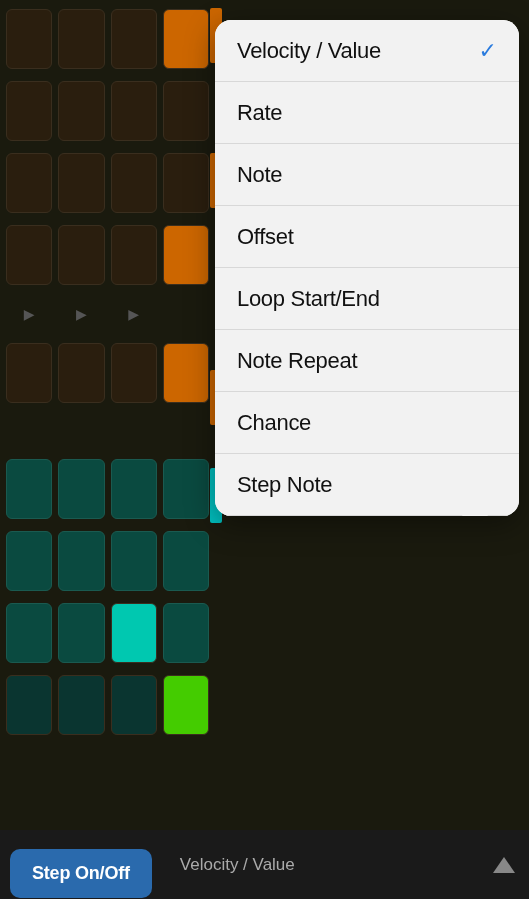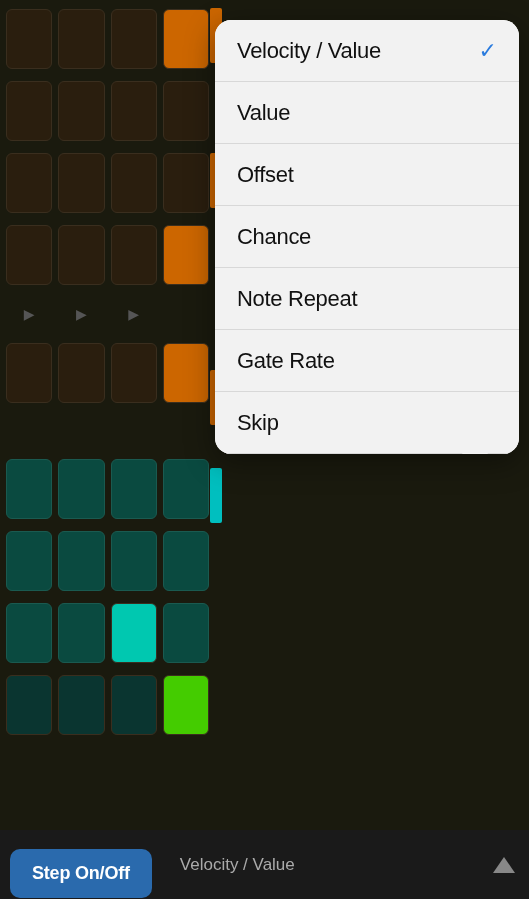--- a/index.html
+++ b/index.html
@@ -308,36 +308,39 @@
 
 <div class="cyan-segment s1"></div>
 
 <div class="dropdown-popup" id="dropdown-container">
 
 <div class="dropdown-item">
       <span class="dropdown-item-text">Velocity / Value</span>
       <span class="dropdown-item-check">✓</span>
     </div>
     <div class="dropdown-item">
-      <span class="dropdown-item-text">Value</span>
+      <span class="dropdown-item-text">Rate</span>
+    </div>
+    <div class="dropdown-item">
+      <span class="dropdown-item-text">Note</span>
     </div>
     <div class="dropdown-item">
       <span class="dropdown-item-text">Offset</span>
     </div>
     <div class="dropdown-item">
+      <span class="dropdown-item-text">Loop Start/End</span>
+    </div>
+    <div class="dropdown-item">
+      <span class="dropdown-item-text">Note Repeat</span>
+    </div>
+    <div class="dropdown-item">
       <span class="dropdown-item-text">Chance</span>
     </div>
     <div class="dropdown-item">
-      <span class="dropdown-item-text">Note Repeat</span>
-    </div>
-    <div class="dropdown-item">
-      <span class="dropdown-item-text">Gate Rate</span>
-    </div>
-    <div class="dropdown-item">
-      <span class="dropdown-item-text">Skip</span>
+      <span class="dropdown-item-text">Step Note</span>
     </div>
     <div class="dropdown-tail"></div>
   </div>
 
 <div class="bottom-bar">
   <button class="step-on-off-btn">Step On/Off</button>
   <div class="velocity-value-btn">
     <span class="velocity-value-label">Velocity / Value</span>
     <div class="triangle-up"></div>
   </div>

